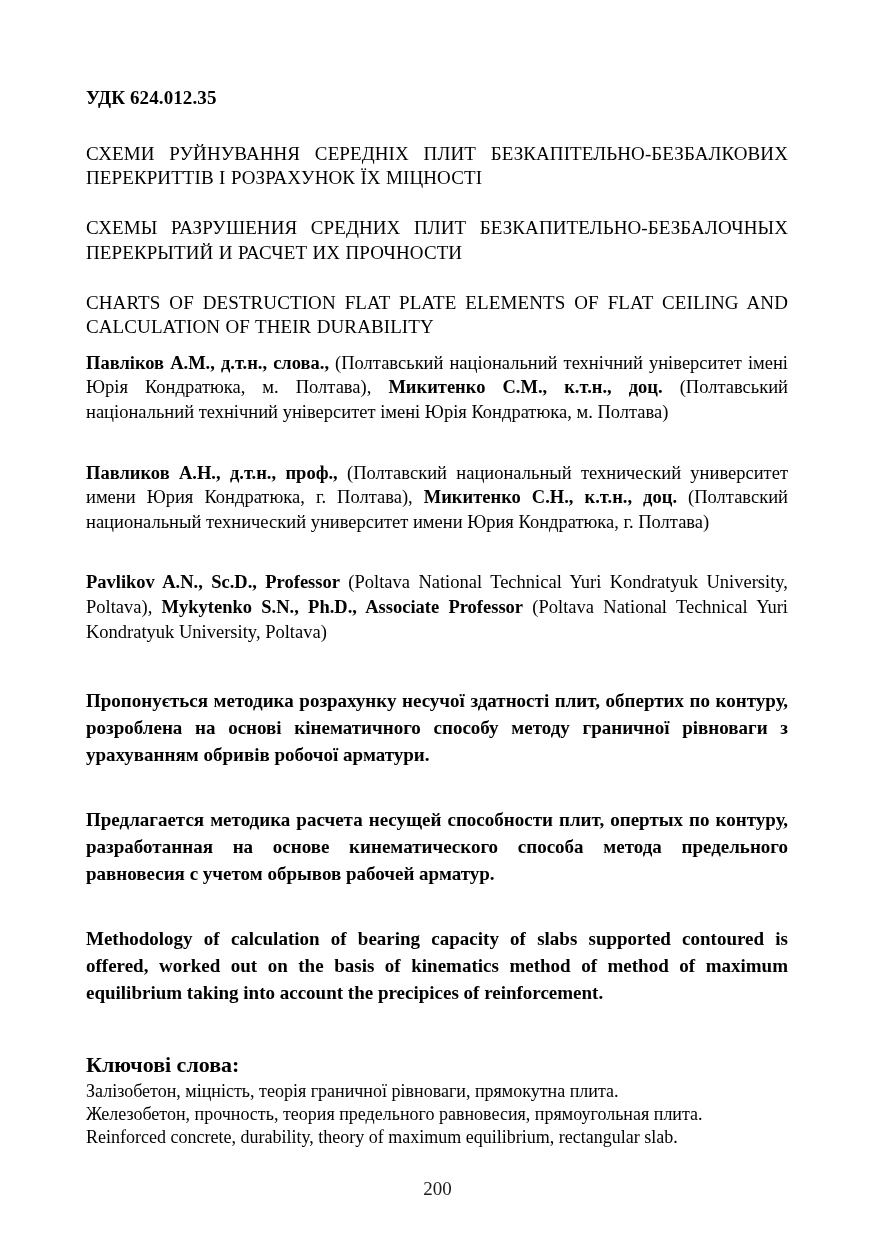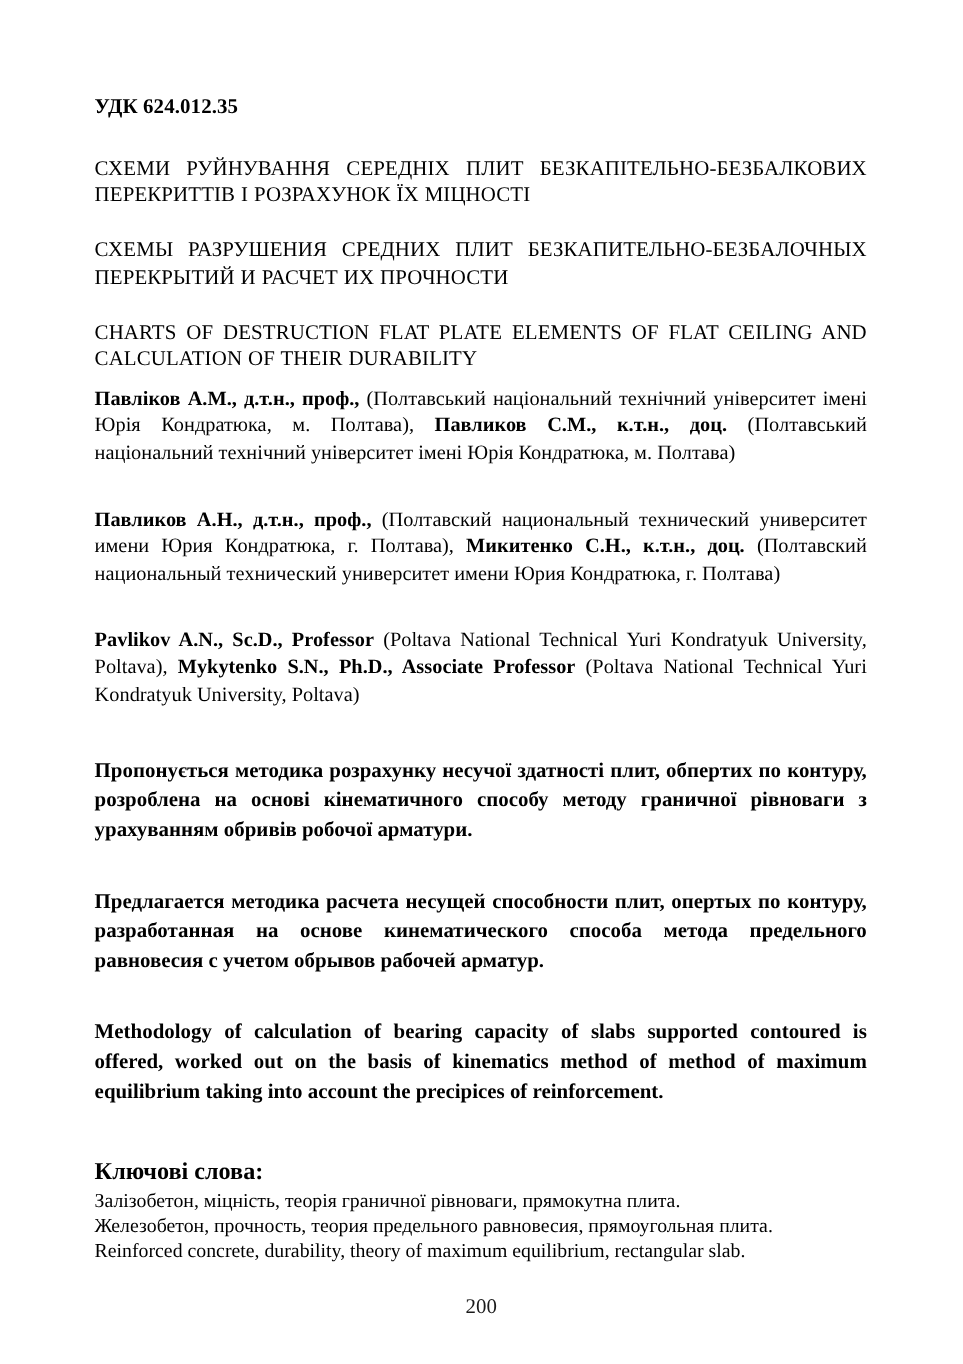--- a/index.html
+++ b/index.html
@@ -111,21 +111,21 @@
     <p class="udk">УДК 624.012.35</p>
 
     <h1 class="title">СХЕМИ РУЙНУВАННЯ СЕРЕДНІХ ПЛИТ БЕЗКАПІТЕЛЬНО-БЕЗБАЛКОВИХ ПЕРЕКРИТТІВ І РОЗРАХУНОК ЇХ МІЦНОСТІ</h1>
 
     <h1 class="title">СХЕМЫ РАЗРУШЕНИЯ СРЕДНИХ ПЛИТ БЕЗКАПИТЕЛЬНО-БЕЗБАЛОЧНЫХ ПЕРЕКРЫТИЙ И РАСЧЕТ ИХ ПРОЧНОСТИ</h1>
 
     <h1 class="title en">CHARTS OF DESTRUCTION FLAT PLATE ELEMENTS OF FLAT CEILING AND CALCULATION OF THEIR DURABILITY</h1>
 
     <div class="spacer-title"></div>
 
-    <p class="authors"><b>Павліков А.М., д.т.н., проф.,</b><span> (Полтавський національний технічний університет імені Юрія Кондратюка, м. Полтава), </span><b>Павликов С.М., к.т.н., доц.</b><span> (Полтавський національний технічний університет імені Юрія Кондратюка, м. Полтава)</span></p>
+    <p class="authors"><b>Павліков А.М., д.т.н., слова.,</b><span> (Полтавський національний технічний університет імені Юрія Кондратюка, м. Полтава), </span><b>Микитенко С.М., к.т.н., доц.</b><span> (Полтавський національний технічний університет імені Юрія Кондратюка, м. Полтава)</span></p>
 
     <div class="spacer-authors"></div>
 
     <p class="authors"><b>Павликов А.Н., д.т.н., проф.,</b><span> (Полтавский национальный технический университет имени Юрия Кондратюка, г. Полтава), </span><b>Микитенко С.Н., к.т.н., доц.</b><span> (Полтавский национальный технический университет имени Юрия Кондратюка, г. Полтава)</span></p>
 
     <div class="spacer-authors"></div>
 
     <p class="authors"><b>Pavlikov A.N., Sc.D., Professor</b><span> (Poltava National Technical Yuri Kondratyuk University, Poltava), </span><b>Mykytenko S.N.,  Ph.D., Associate Professor</b><span> (Poltava National Technical Yuri Kondratyuk University, Poltava)</span></p>
 
     <div class="block-gap-lg"></div>

